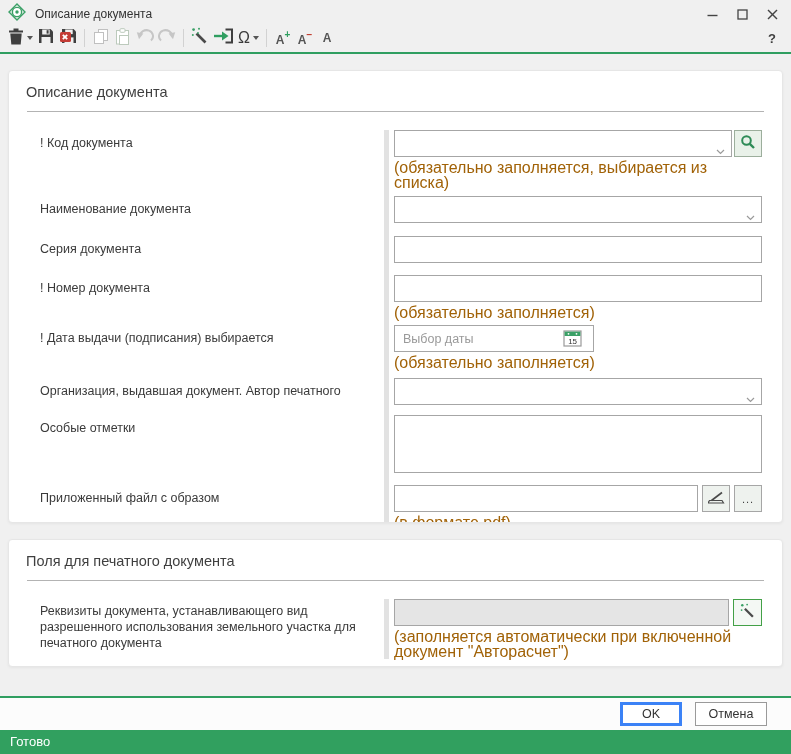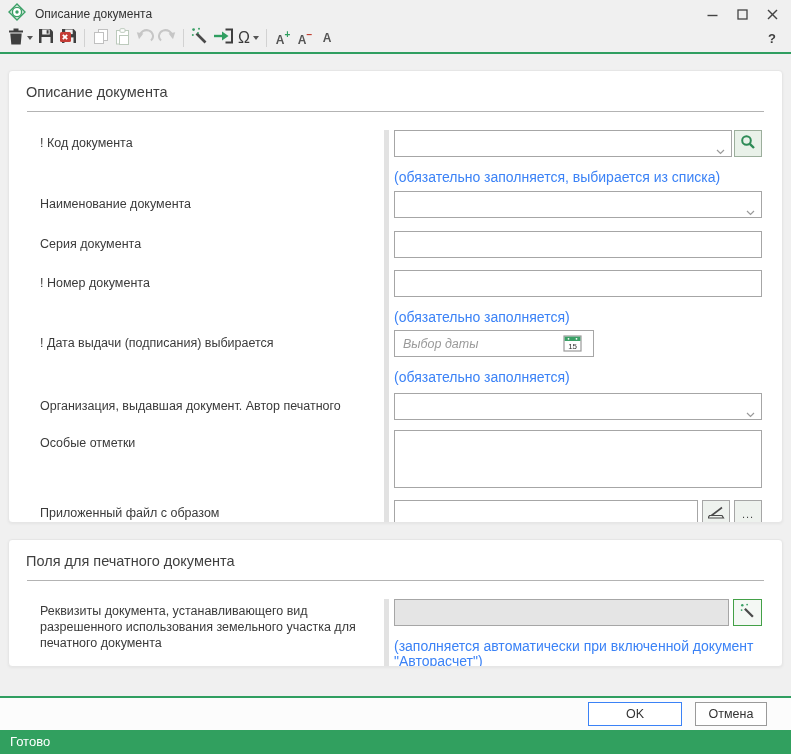--- a/index.html
+++ b/index.html
@@ -57,30 +57,30 @@
   .igroup { display:flex; align-items:stretch; }
   .igroup .grow { flex:1 1 auto; }
   .sbtn { width:28px; height:27px; margin-left:2px; border:1px solid #9cae9c; background:#e9f1e9;
           display:flex; align-items:center; justify-content:center; flex:0 0 auto; }
   .gbtn { width:28px; height:27px; margin-left:4px; border:1px solid #a6a6a6; background:#eef2ee;
           display:flex; align-items:center; justify-content:center; flex:0 0 auto;
           font-size:11px; color:#444; letter-spacing:1px; }
   .wandbtn { width:29px; height:27px; margin-left:4px; border:1px solid #43a047; background:#f4f8f4;
           display:flex; align-items:center; justify-content:center; flex:0 0 auto; }
   .dategroup { width:200px; position:relative; }
-  .dategroup .tinput { padding-right:32px;font-style:italic; }
+  .dategroup .tinput { padding-right:32px; }
   .cal { position:absolute; right:11px; top:4px; }
-  .hint { font-size:14px; color:#3b82f6; margin-top:13px; line-height:15px; }
+  .hint { font-size:16px; color:#a16207; margin-top:3px; line-height:15px; }
 
   
   .footer { height:32px; background:#fcfcfc; display:flex; justify-content:flex-end; align-items:center;
             padding-right:24px; gap:13px; flex:0 0 auto; }
   .btn { height:24px; background:#fff; font-size:12.5px; color:#333; display:flex; align-items:center;
          justify-content:center; }
-  .btn.ok { width:94px; border:1px solid #3b82f6; }
+  .btn.ok { width:62px; border:3px solid #3b82f6; }
   .btn.cancel { width:72px; border:1px solid #9a9a9a; }
   .statusbar { height:24px; background:#31a05f; color:#fff; font-size:13px; line-height:24px;
                padding-left:10px; flex:0 0 auto; }
 </style>
 </head>
 <body>
 
 <div class="window">
 
   <div class="titlebar">

